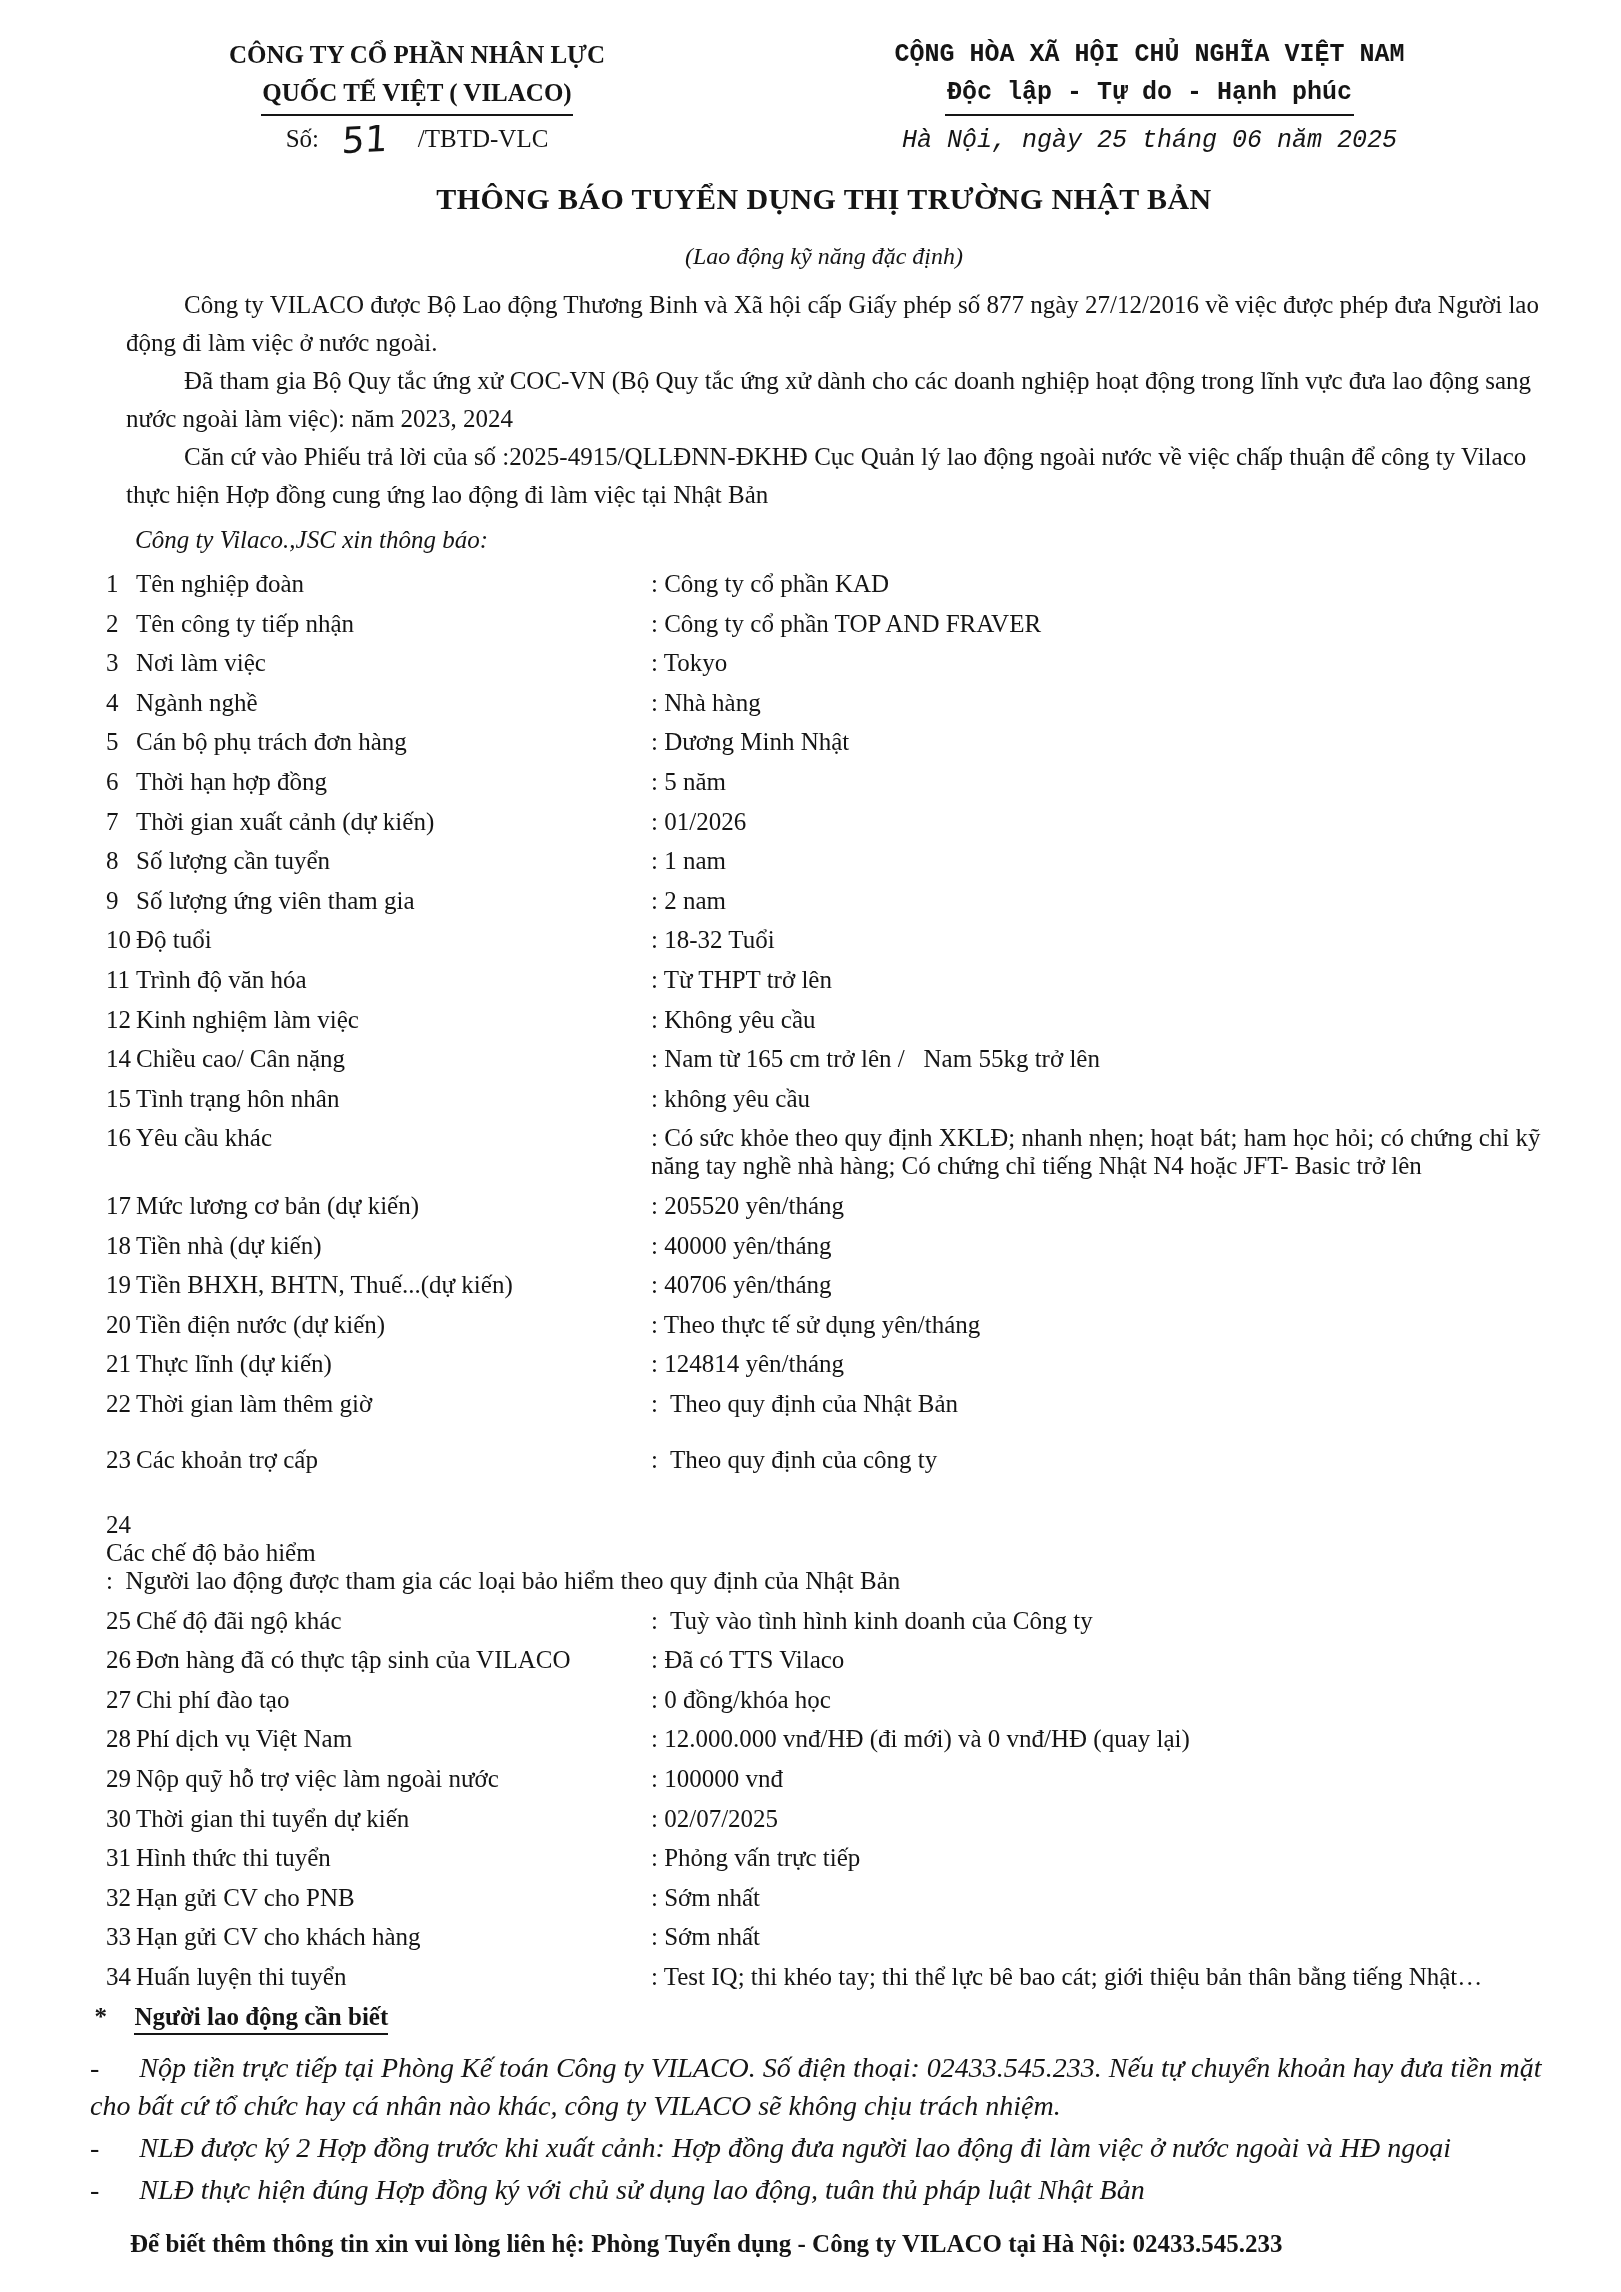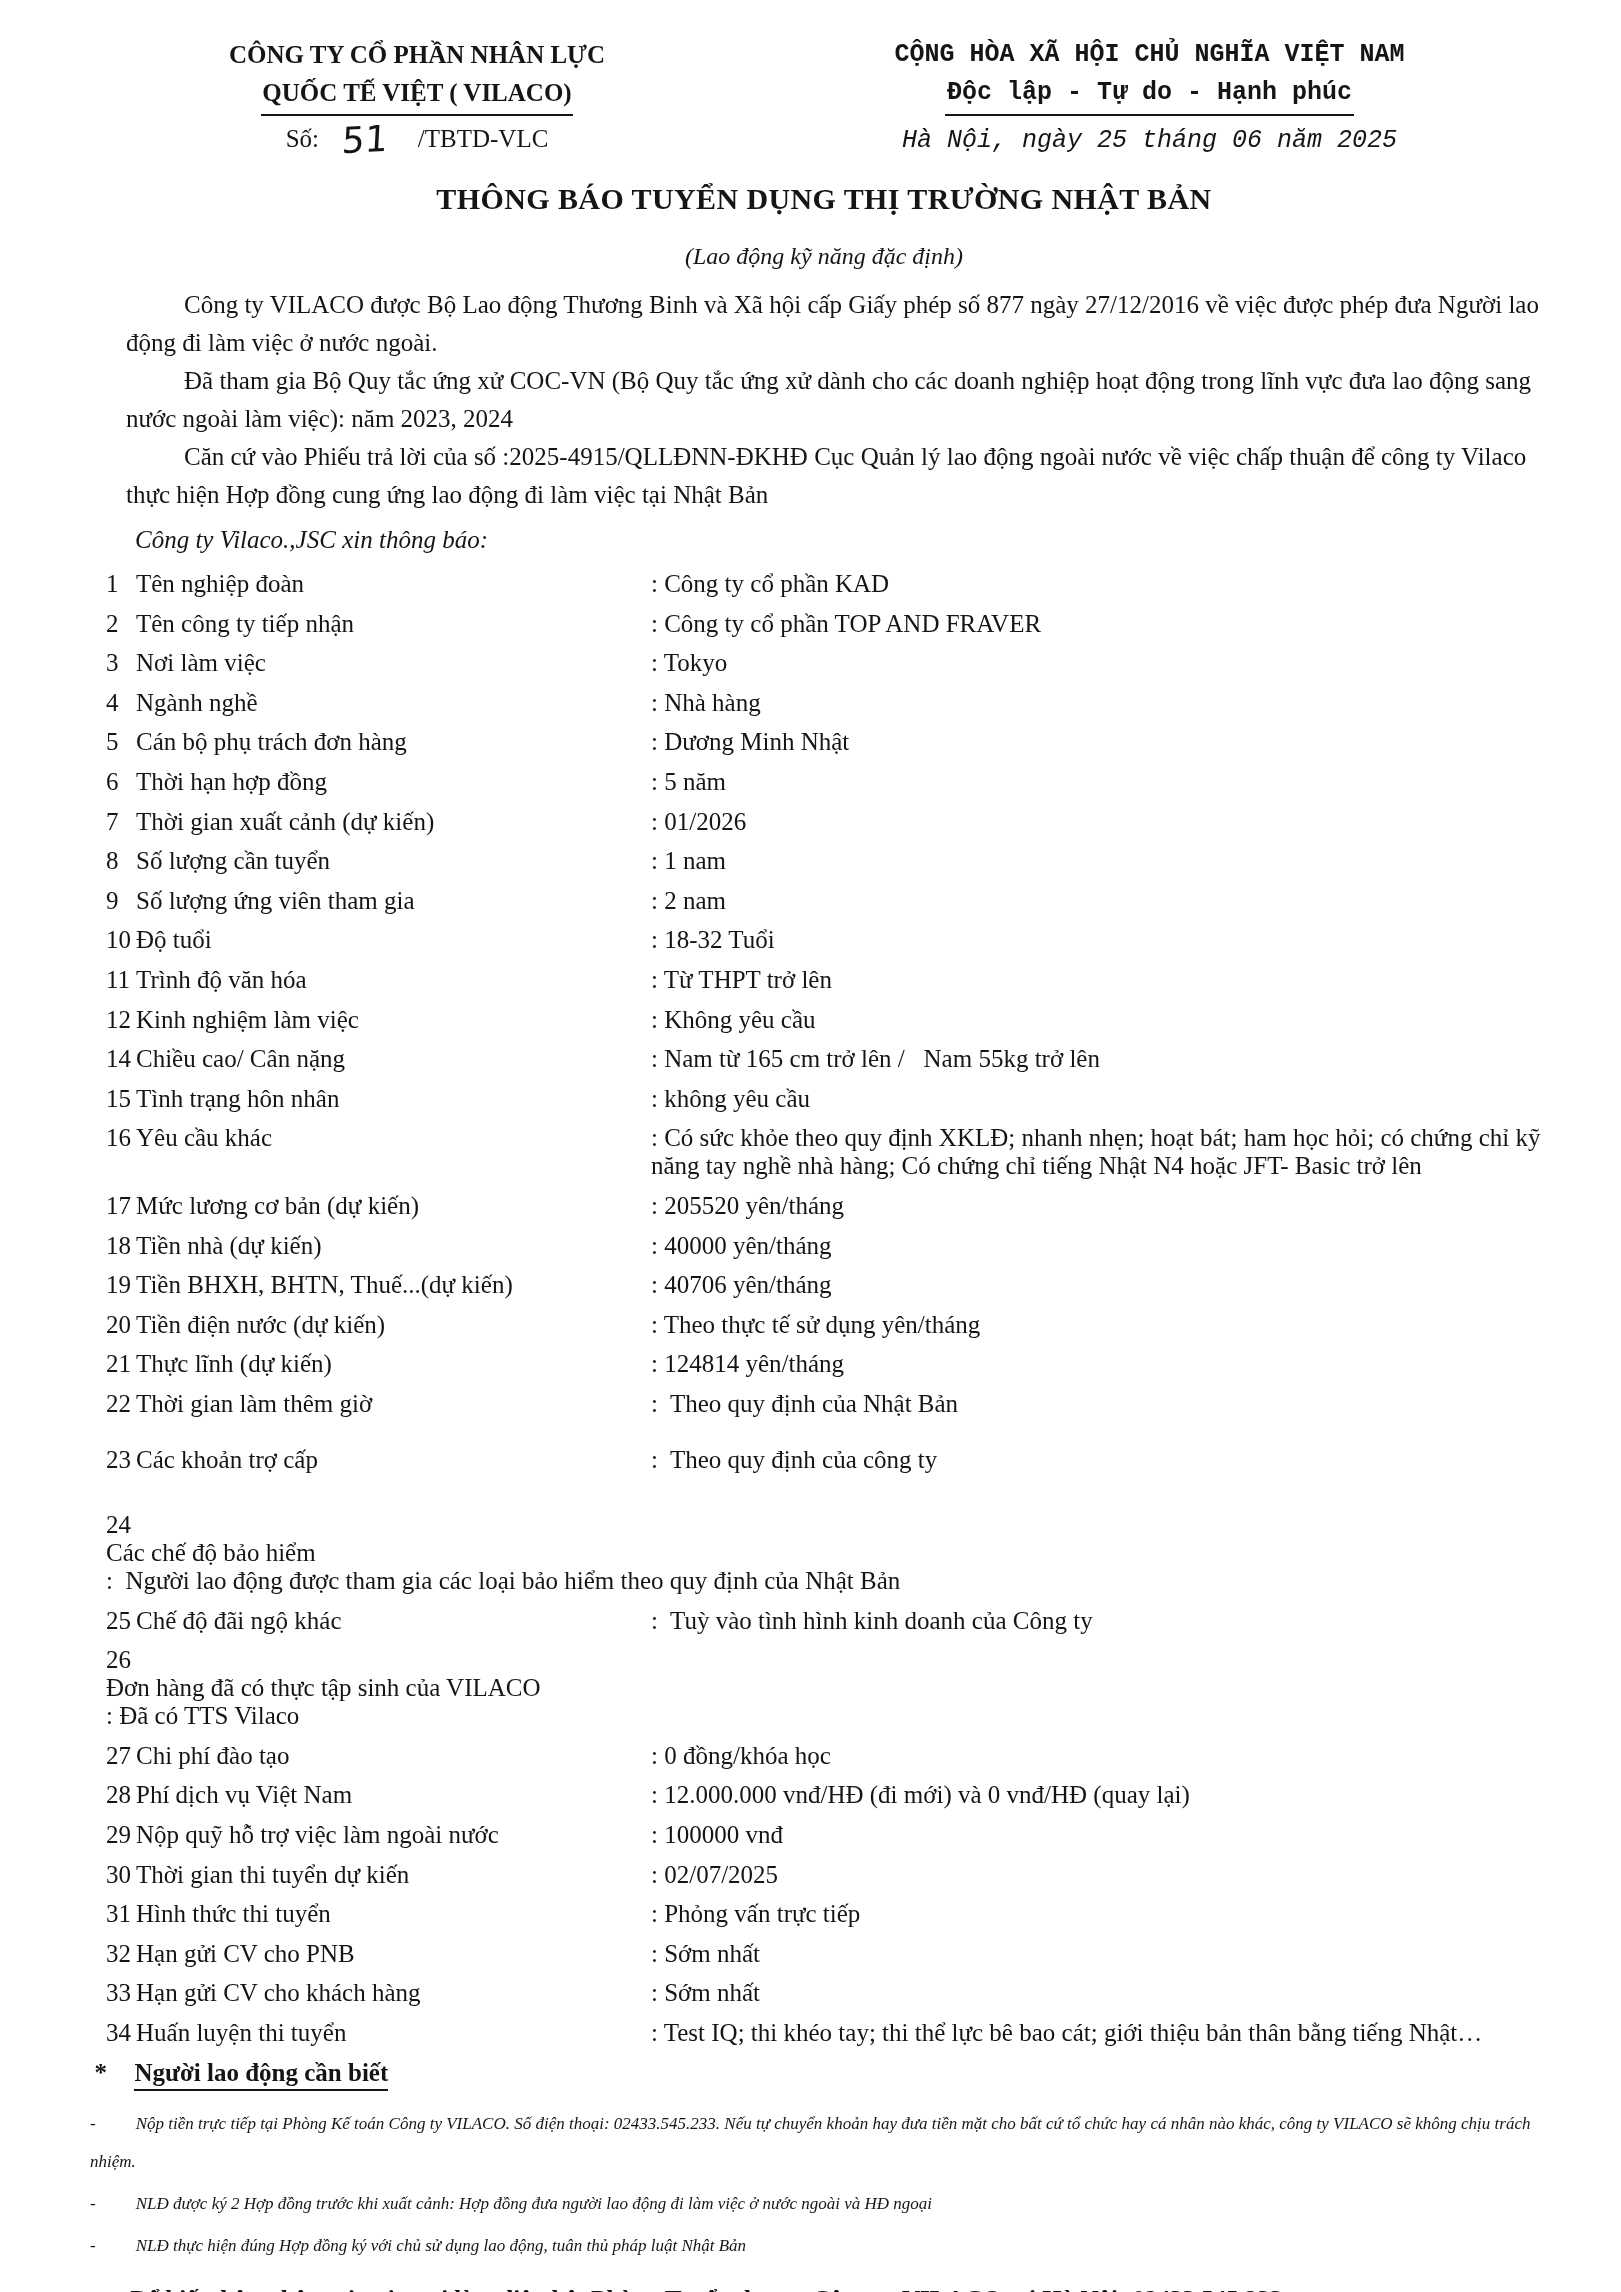--- a/index.html
+++ b/index.html
@@ -41,28 +41,28 @@
   
   #rows { margin-top:12.5px; }
   .row { display:flex; margin:0 0 11.6px 25px; font-size:25px; line-height:28px; }
   .row .num   { flex:none; width:30px; }
   .row .label { flex:none; width:515px; }
   .row .value { flex:1; }
   .row[data-row="17"] { margin-top:5.4px; }
   .row[data-row="23"] { margin-top:28px; }
   .row[data-row="24"] { margin-top:37px;flex-direction:column; }
   .row[data-row="25"] { margin-top:10.7px; }
-  .row[data-row="26"] { margin-top:10.7px;flex-direction:column; }
+  .row[data-row="26"] { margin-top:10.7px; }
   .row[data-row="24"] .value, .row[data-row="34"] .value { white-space:nowrap; }
   
   .notes-header { margin:12.5px 0 0 13.4px; font-size:25px; }
   .notes-header .star { display:inline-block; width:40px; font-weight:bold; }
   .notes-header .nh-text { font-weight:bold; border-bottom:2.7px solid #151515; padding-bottom:2.7px; }
   #notes { margin-top:18px; }
-  p.note { margin:0 0 3.6px 9px; font-style:italic; font-size:17px; line-height:38px; }
+  p.note { margin:0 0 3.6px 9px; font-style:italic; font-size:28px; line-height:38px; }
   p.note .bullet { padding-right:40px; }
   .contact { margin:21.5px 0 0 49px; font-weight:bold; font-size:25px; }
 </style>
 </head>
 <body>
 
 <div class="page">
 
   <div class="header">
     <div class="header-left">

